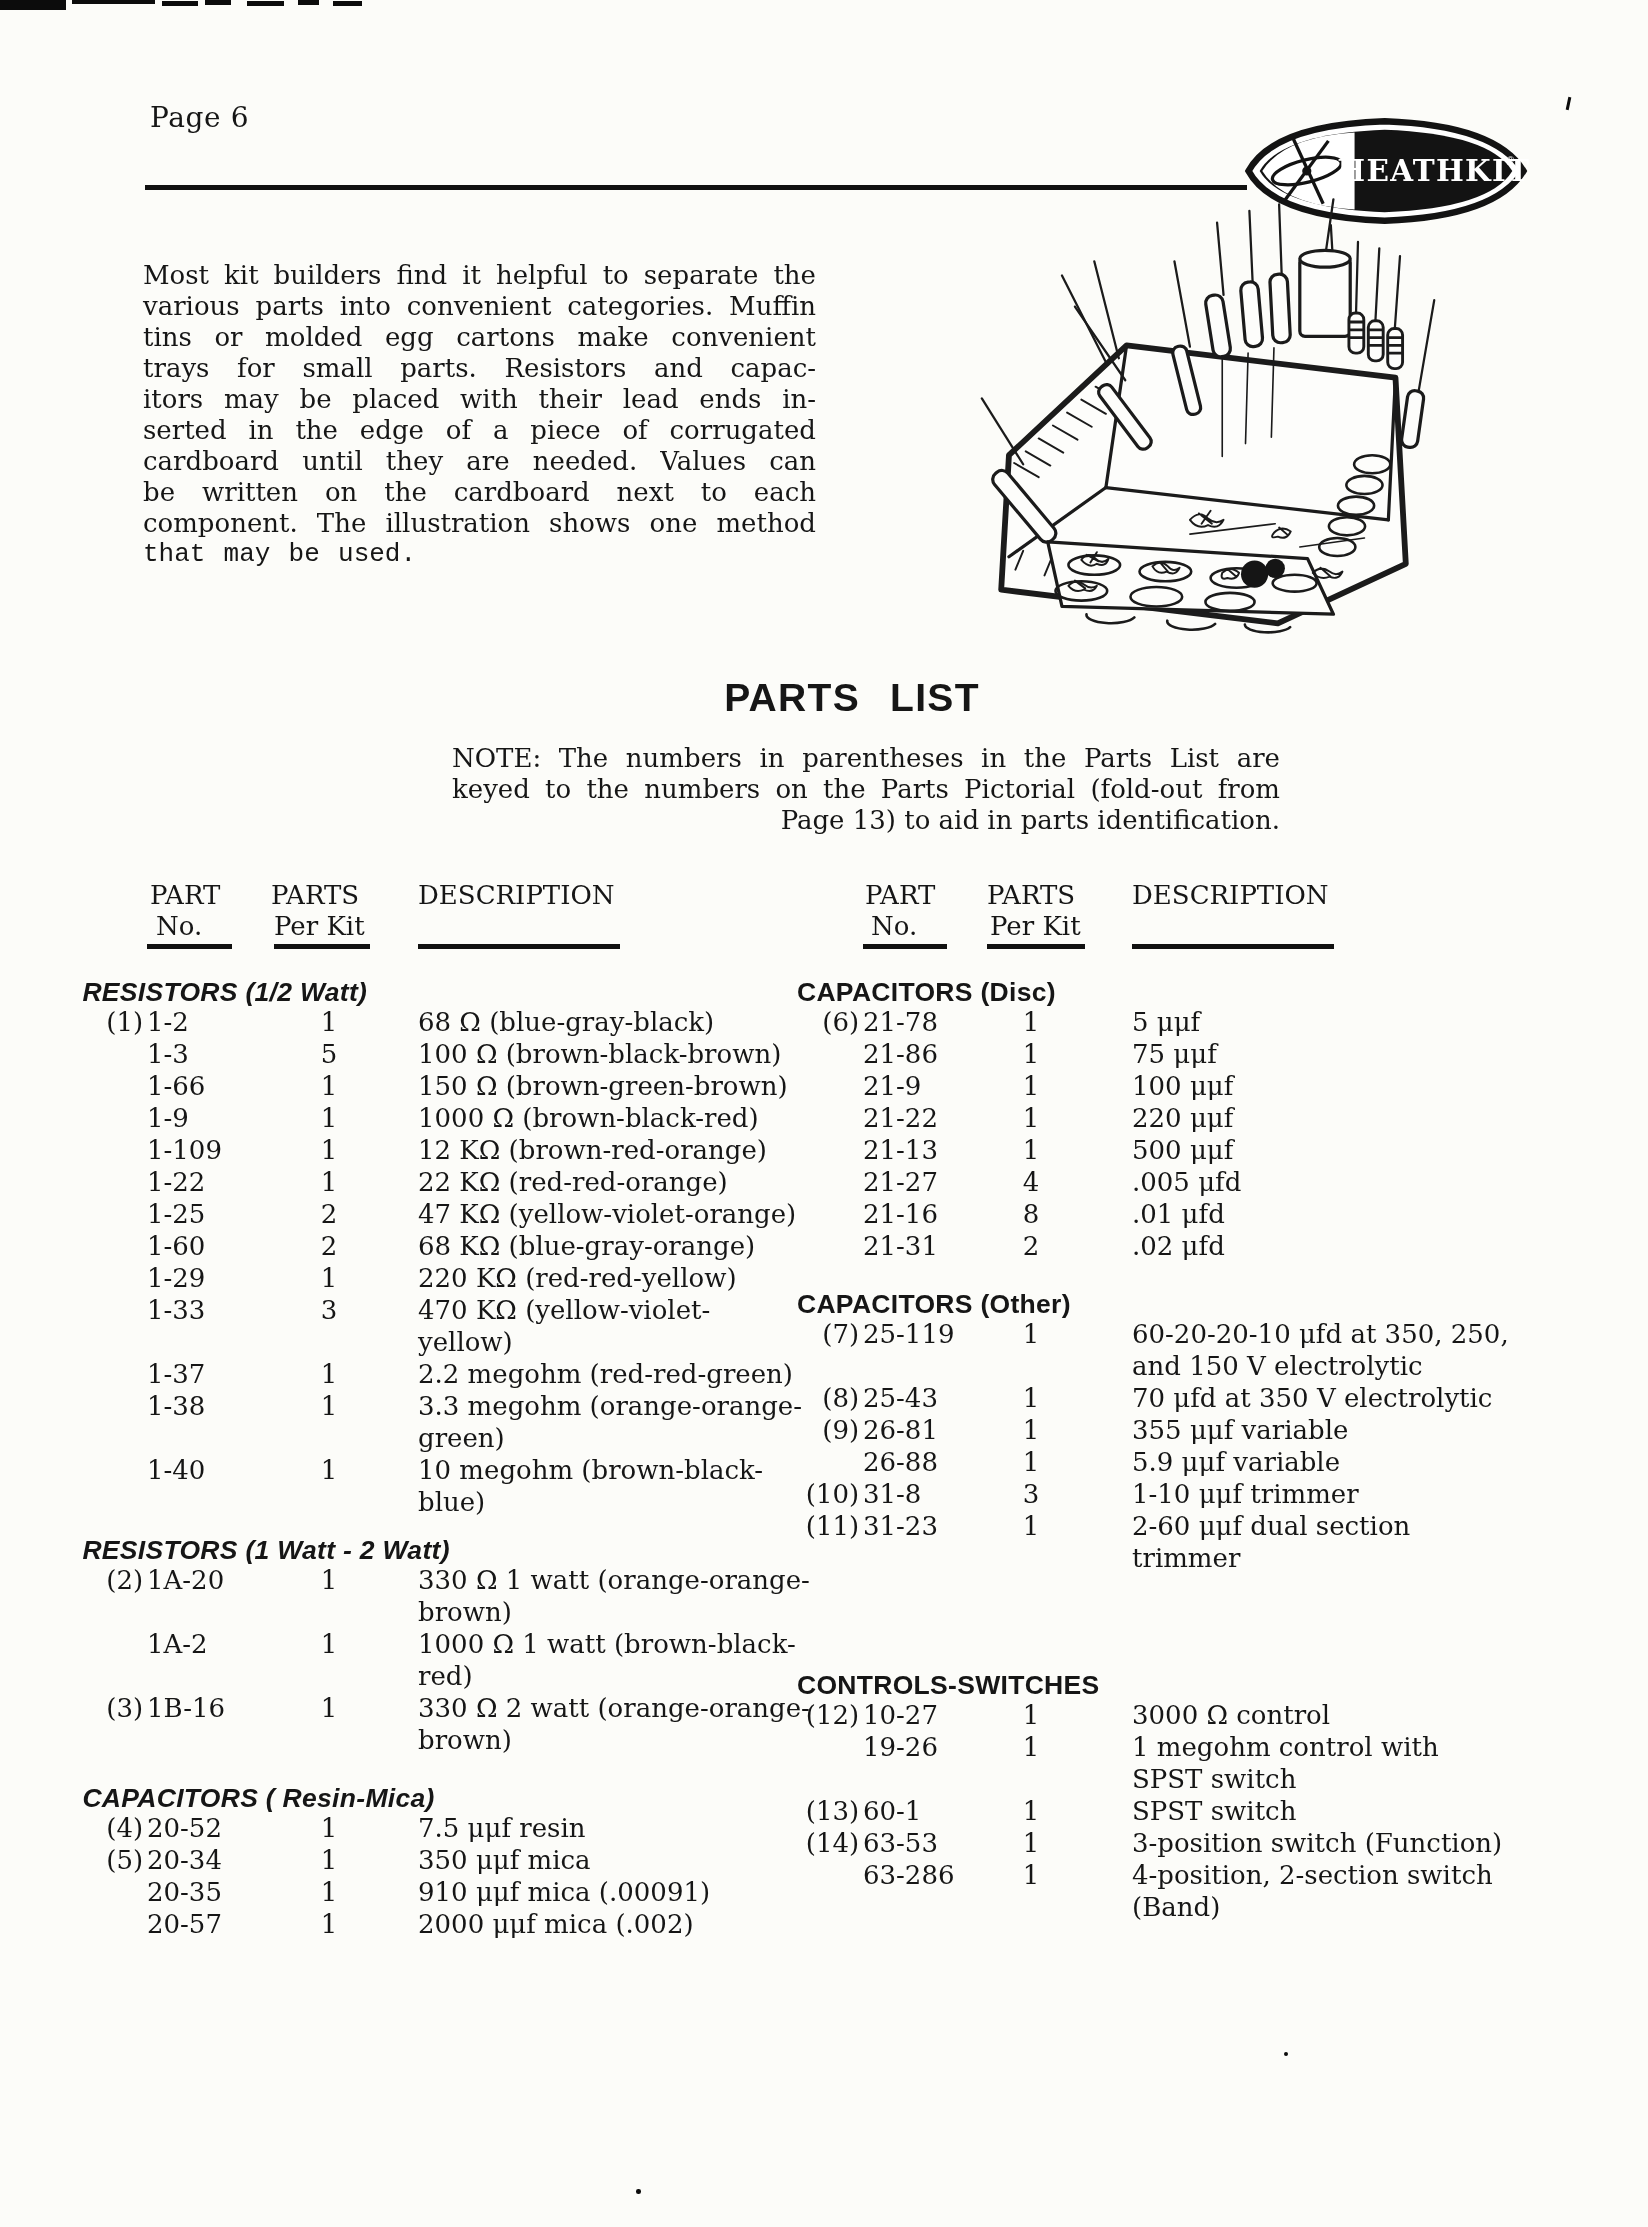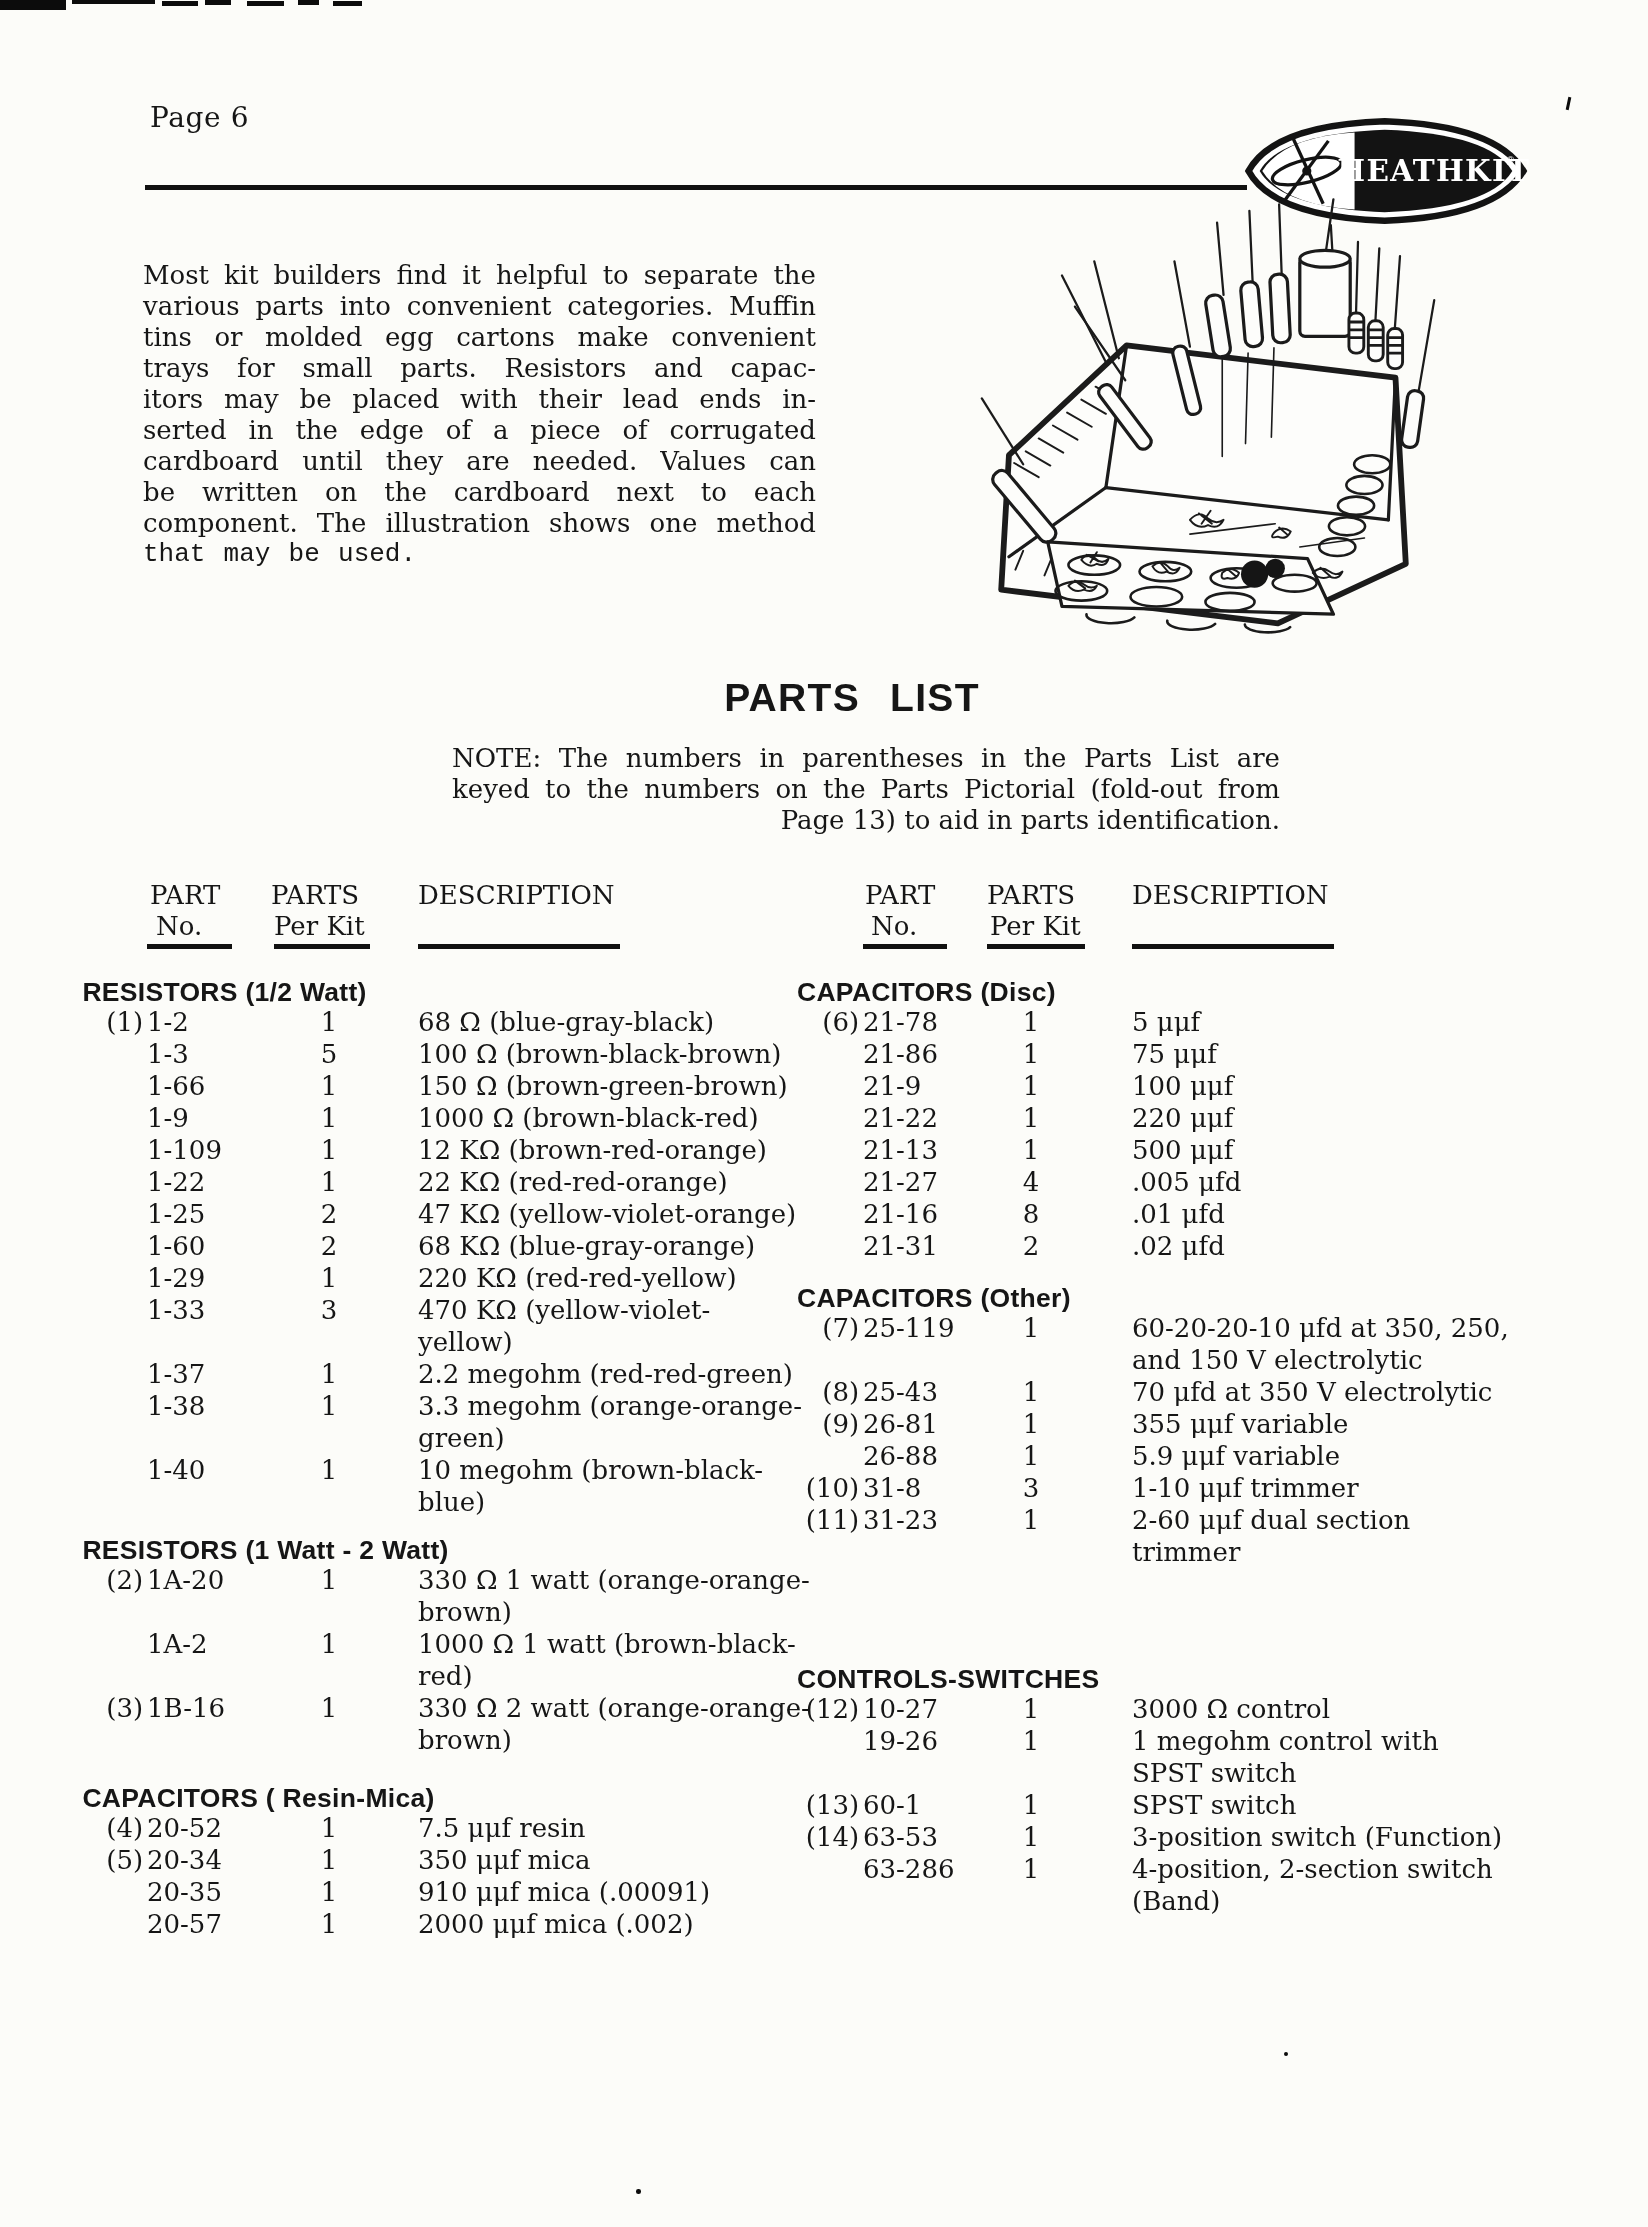--- a/index.html
+++ b/index.html
@@ -56,23 +56,23 @@
   .right .r-desc {left:421px;width:202px;}
   
   .section-heading{
     font-family:"Liberation Sans", sans-serif;font-weight:bold;
     font-size:26.5px;line-height:28px;white-space:nowrap;letter-spacing:0.3px;
   }
   .left  .section{margin-top:23px;}
   .left  .section.s2{margin-top:18px;}
   .left  .section.s3{margin-top:28px;}
   .right .section{margin-top:23px;}
-  .right .section.s2{margin-top:22px;}
+  .right .section.s2{margin-top:28px;}
   .right .section.s3{margin-top:97px;}
-  .left  .section-heading{padding-left:17.4px;}
+  .left  .section-heading{padding-left:17.4px;font-style:italic;}
   .right .section-heading{padding-left:86px;}
   .prow{display:grid;}
   .left  .prow{grid-template-columns:82px 123px 118px 1fr;}
   .right .prow{grid-template-columns:152px 139px 58px 1fr;}
   .cell{white-space:nowrap;}
   .cell.idx{text-align:right;padding-right:3.9px;}
   .cell.qty{text-align:center;}
   .left  .cell.desc{padding-left:30px;}
   .right .cell.desc{padding-left:72px;}
   .dline{white-space:nowrap;}

